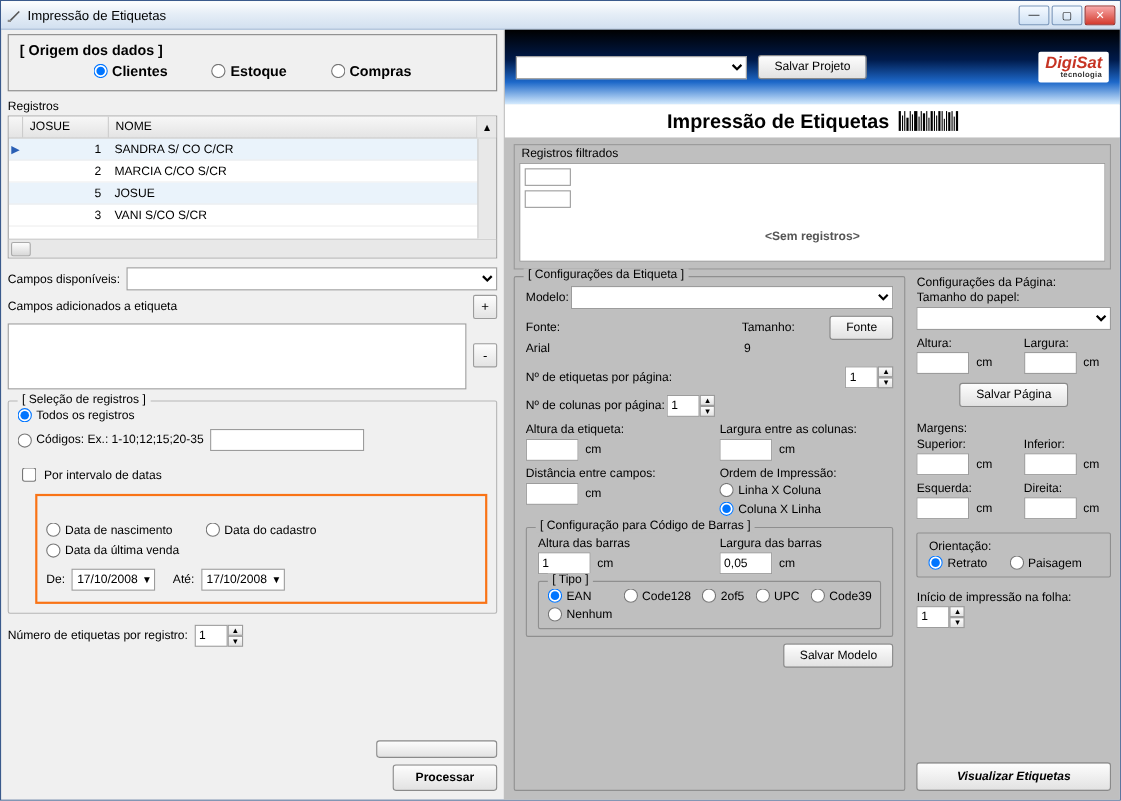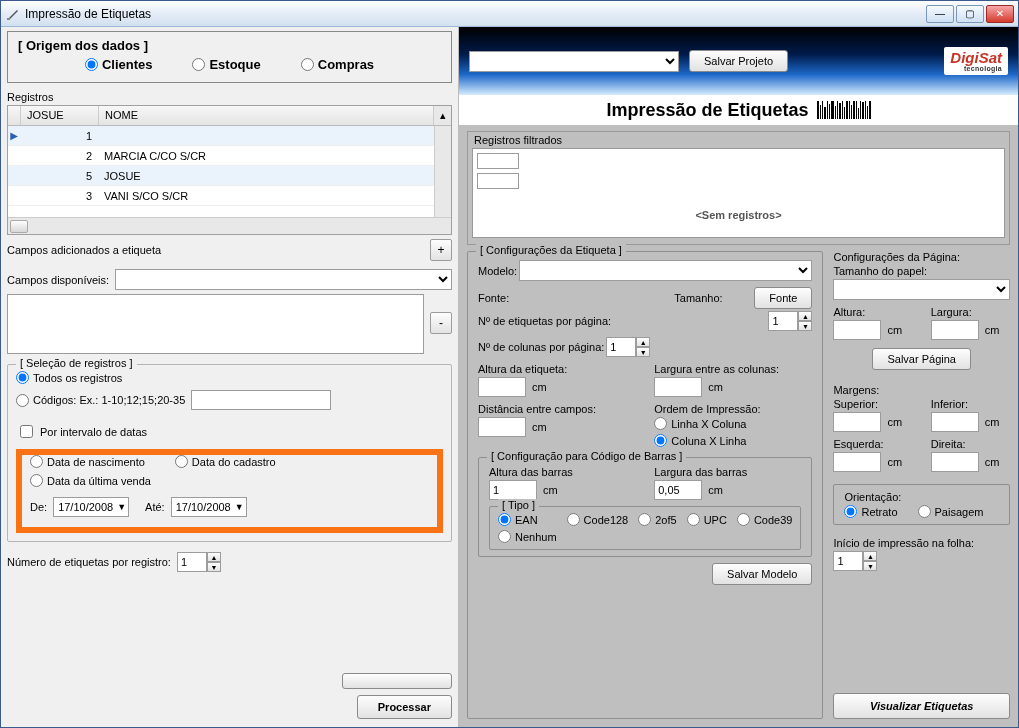--- a/index.html
+++ b/index.html
@@ -36,21 +36,21 @@
 .grid-row .gc.nome { flex:1; }
 .rowmarker { width:12px; display:flex; justify-content:center; color:#2a5fb5; font-size:10px; }
 .grid-vscroll { position:absolute; right:0; top:0; width:17px; height:100%; background:#e8e8e8; border-left:1px solid #ccc; }
 .grid-hscroll { height:17px; background:#e8e8e8; border-top:1px solid #ccc; display:flex; align-items:center; }
 .grid-hscroll .thumb { width:18px; height:13px; background:linear-gradient(#fdfdfd,#d8d8d8); border:1px solid #aaa; border-radius:2px; margin-left:2px; }
 .row-inline { display:flex; align-items:center; gap:6px; }
 select, input[type=text] { border:1px solid #9c9c9c; background:#fff; font-size:11px; height:20px; padding:0 3px; }
 select { height:21px; }
 .sqbtn { width:22px; height:22px; border:1px solid #9c9c9c; background:linear-gradient(#fdfdfd,#e3e3e3); border-radius:2px; display:flex; align-items:center; justify-content:center; font-size:12px; }
 .listbox { border:1px solid #9c9c9c; background:#fff; height:60px; }
-.subgroup { border:6px solid #f97316; padding:0 8px 10px; position:relative; margin-top:8px; }
+.subgroup { border:2px solid #f97316; padding:24px 8px 10px; position:relative; margin-top:8px;margin-left:16px; }
 .btn { border:1px solid #8a8a8a; background:linear-gradient(#fdfdfd,#e2e2e2); border-radius:3px; padding:4px 14px; font-size:11px; }
 .btn.wide { padding:5px 20px; font-weight:bold; }
 .numspin { display:flex; align-items:center; }
 .numspin input { width:30px; text-align:left; }
 .numspin .spins { display:flex; flex-direction:column; }
 .numspin .spins div { width:14px; height:10px; border:1px solid #9c9c9c; background:linear-gradient(#fdfdfd,#e3e3e3); font-size:7px; display:flex; align-items:center; justify-content:center; line-height:1; }
 .date-field { display:flex; align-items:center; border:1px solid #9c9c9c; background:#fff; height:20px; padding:0 2px 0 4px; gap:4px; }
 .date-field .dd { font-size:9px; }
 
 .righttop { height:68px; background: linear-gradient(#000 0%, #001a4a 40%, #1d68c9 70%, #d7ecfe 100%); display:flex; align-items:center; padding:0 10px; gap:10px; }
@@ -129,20 +129,21 @@
           <div class="grid-head">
             <div class="gh" style="width:12px"></div>
             <div class="gh codigo">JOSUE</div>
             <div class="gh nome">NOME</div>
             <div class="gh scroll">▴</div>
           </div>
           <div class="grid-body">
             <div class="grid-row sel">
               <div class="rowmarker">▶</div>
               <div class="gc codigo">1</div>
+              <div class="gc nome">SANDRA S/ CO C/CR</div>
             </div>
             <div class="grid-row">
               <div class="rowmarker"></div>
               <div class="gc codigo">2</div>
               <div class="gc nome">MARCIA C/CO S/CR</div>
             </div>
             <div class="grid-row sel">
               <div class="rowmarker"></div>
               <div class="gc codigo">5</div>
               <div class="gc nome">JOSUE</div>
@@ -153,27 +154,27 @@
               <div class="gc nome">VANI S/CO S/CR</div>
             </div>
             <div class="grid-vscroll"></div>
           </div>
           <div class="grid-hscroll">
               <div class="thumb"></div>
             </div>
         </div>
       </div>
 
+      <div class="row-inline" style="margin-top:4px">
+        <label>Campos disponíveis:</label>
+        <select style="flex:1"></select>
+      </div>
       <div class="row-inline" style="justify-content:space-between">
         <label>Campos adicionados a etiqueta</label>
         <button class="sqbtn">+</button>
-      </div>
-      <div class="row-inline" style="margin-top:4px">
-        <label>Campos disponíveis:</label>
-        <select style="flex:1"></select>
       </div>
       <div style="display:flex; gap:6px; align-items:flex-start">
         <div class="listbox" style="flex:1"></div>
         <button class="sqbtn" style="margin-top:18px">-</button>
       </div>
 
       <div class="groupbox">
         <div class="gb-title">[ Seleção de registros ]</div>
         <label class="radio" style="margin-bottom:6px">
             <input type="radio" checked="" style="">
@@ -296,20 +297,25 @@
             <div class="graygb" style="flex:1">
               <div class="gb-title">[ Configurações da Etiqueta ]</div>
               <div class="field-row">
                 <label>Modelo:</label>
                 <select style="flex:1"></select>
               </div>
               <div style="display:flex; align-items:center; gap:10px; margin-bottom:2px">
                 <div style="flex:1"><label>Fonte:</label></div>
                 <div style="width:70px"><label>Tamanho:</label></div>
                 <button class="btn">Fonte</button>
+              </div>
+              <div style="display:flex; align-items:center; gap:10px; margin-bottom:10px">
+                <div style="flex:1">Arial</div>
+                <div style="width:70px">9</div>
+                <div style="width:56px"></div>
               </div>
               <div class="field-row" style="justify-content:space-between">
                 <label>Nº de etiquetas por página:</label>
                 <div class="numspin">
                     <input type="text" value="1" style="">
                     <div class="spins">
                       <div>▲</div>
                       <div>▼</div>
                     </div>
                   </div>

